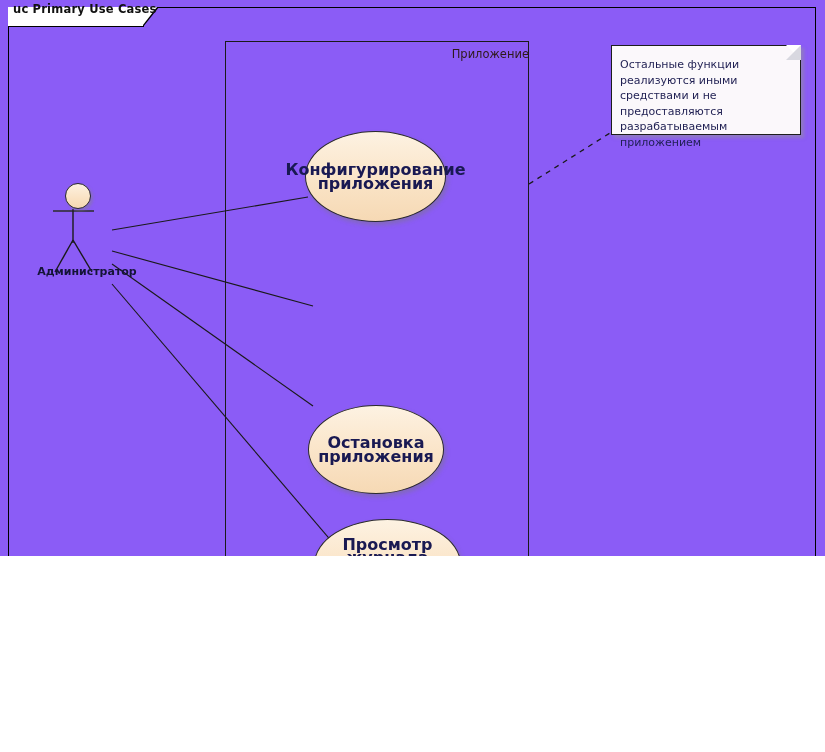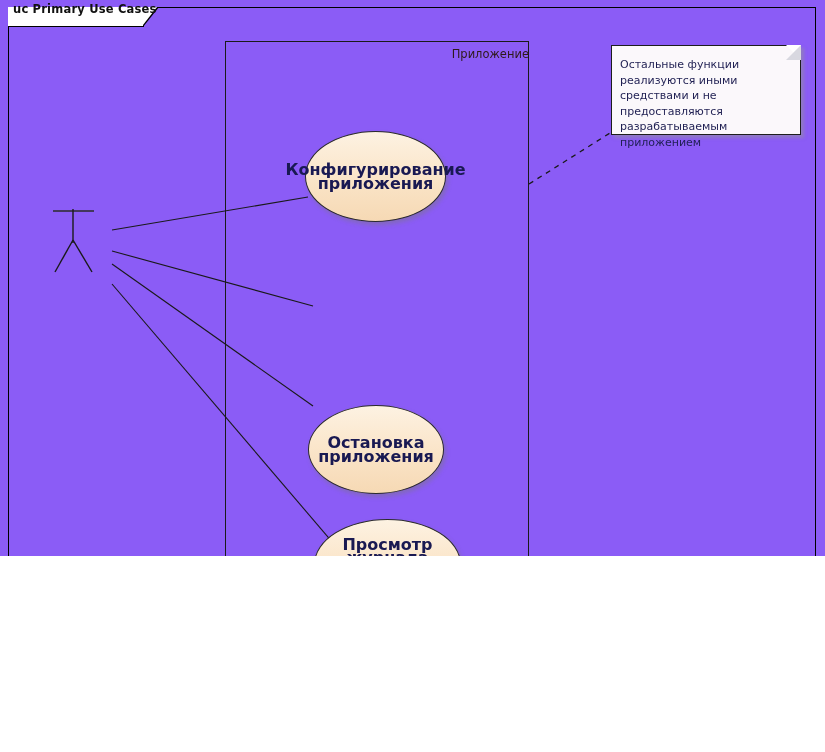--- a/index.html
+++ b/index.html
@@ -229,20 +229,24 @@
     <line x1="73" y1="240" x2="92" y2="272" stroke="#1a1a1a" stroke-width="1.4"></line>
 
     <line x1="112" y1="230" x2="308" y2="197" stroke="#1a1a1a" stroke-width="1.1"></line>
     <line x1="112" y1="251" x2="313" y2="306" stroke="#1a1a1a" stroke-width="1.1"></line>
     <line x1="112" y1="264" x2="313" y2="406" stroke="#1a1a1a" stroke-width="1.1"></line>
     <line x1="112" y1="284" x2="345" y2="557" stroke="#1a1a1a" stroke-width="1.1"></line>
 
     <line x1="529" y1="184" x2="610" y2="133" stroke="#1a1a1a" stroke-width="1.3" stroke-dasharray="5 5"></line>
   </svg>
 
+  <div class="actor">
+    <div class="actor-head"></div>
+    <div class="actor-label">Администратор</div>
+  </div>
 
   <div class="usecase" style="left:305px; top:131px; width:141px; height:91px;">
     <span class="usecase-label">Конфигурирование
 приложения</span>
   </div>
 
 
   <div class="usecase" style="left:308px; top:405px; width:136px; height:89px;">
     <span class="usecase-label">Остановка
 приложения</span>

